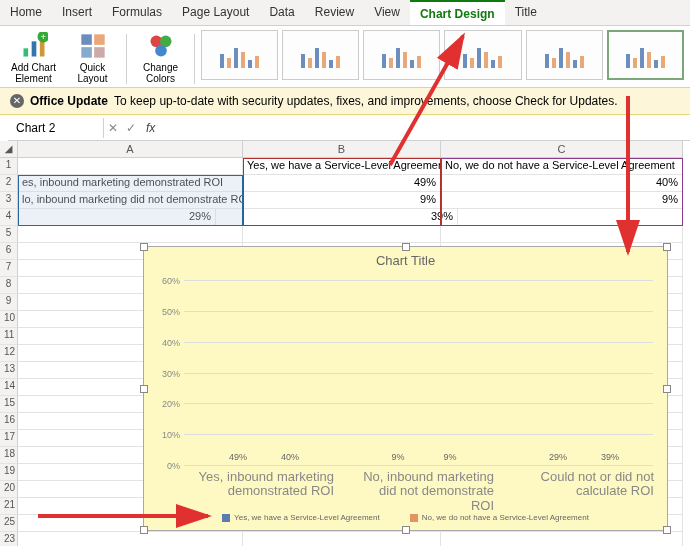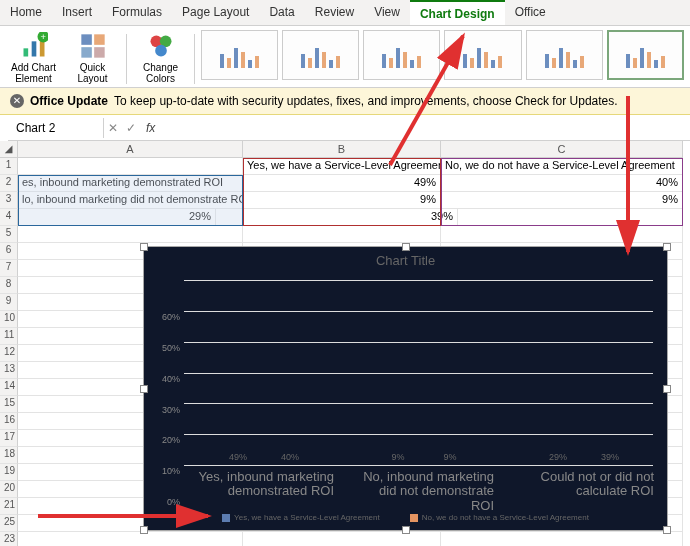--- a/index.html
+++ b/index.html
@@ -48,26 +48,26 @@
 .cell.rh { width: 18px; background: #f3f2f1; border-right: 1px solid #d0d0d0; text-align: center; color: #555; font-size: 10px; }
 .cell.A { width: 225px; }
 .cell.B { width: 198px; text-align: right; }
 .cell.C { width: 242px; text-align: right; }
 .hdr-cell { background: #fff; font-size: 11px; text-align: right; }
 .sel-range { position: absolute; border: 1.5px solid #2a679c; background: rgba(200,215,235,0.35); pointer-events: none; }
 .sel-col-b { position: absolute; border: 1.5px solid #b03030; pointer-events: none; }
 .sel-col-c { position: absolute; border: 1.5px solid #8a3c8a; pointer-events: none; }
 
 
-.chart-obj { position: absolute; left: 143px; top: 3px; width: 525px; height: 285px; border: 1px solid #a8a8a8; background: #0f172a; }
+.chart-obj { position: absolute; left: 143px; top: 3px; width: 525px; height: 285px; border: 1px solid #a8a8a8; background: #fef9c3; }
 .chart-obj .handle { position: absolute; width: 8px; height: 8px; background: #fff; border: 1px solid #888; }
 .chart-title { text-align: center; font-size: 13px; color: #666; padding: 6px 0 2px; }
 .plot { position: absolute; left: 40px; top: 34px; right: 14px; bottom: 64px; }
 .grid-line { position: absolute; left: 0; right: 0; border-top: 1px solid #ddd; }
-.y-lbl { position: absolute; left: -30px; font-size: 9px; color: #888; transform: translateY(-50%); width: 26px; text-align: right; margin-top: 36px; }
+.y-lbl { position: absolute; left: -30px; font-size: 9px; color: #888; transform: translateY(-50%); width: 26px; text-align: right; }
 .bar-group { position: absolute; bottom: 0; width: 120px; display: flex; justify-content: center; gap: 6px; }
 .bar { width: 46px; position: relative; }
 .bar.blue { background: linear-gradient(#7d99c6,#5c7cb0); }
 .bar.orange { background: linear-gradient(#efb088,#e49461); }
 .bar .val { position: absolute; top: -14px; width: 100%; text-align: center; font-size: 9px; color: #666; }
 .x-lbl { position: absolute; top: 100%; width: 140px; left: -10px; font-size: 13px; color: #888; text-align: right; padding-top: 4px; line-height: 1.1; }
 .legend { position: absolute; bottom: 8px; left: 0; right: 0; text-align: center; font-size: 8px; color: #666; display: flex; justify-content: center; gap: 30px; }
 .legend .sw { display: inline-block; width: 8px; height: 8px; margin-right: 4px; vertical-align: middle; }
 .legend .sw.b { background: #5c7cb0; }
 .legend .sw.o { background: #e49461; }
@@ -80,21 +80,21 @@
 
 <div class="ribbon-tabs">
   <div class="tab">Home</div>
   <div class="tab">Insert</div>
   <div class="tab">Formulas</div>
   <div class="tab">Page Layout</div>
   <div class="tab">Data</div>
   <div class="tab">Review</div>
   <div class="tab">View</div>
   <div class="tab active">Chart Design</div>
-  <div class="tab">Office</div>
+  <div class="tab">Title</div>
 </div>
 
 <div class="toolbar">
   <div class="tool-btn">
     <svg class="ico" viewBox="0 0 24 24">
         <rect x="3" y="14" width="4" height="7" fill="#3b7"></rect>
         <rect x="10" y="8" width="4" height="13" fill="#37a"></rect>
         <rect x="17" y="3" width="4" height="18" fill="#c93"></rect>
         <circle cx="20" cy="4" r="5" fill="#3a3"></circle>
         <text x="20" y="7" font-size="8" fill="#fff" text-anchor="middle">+</text>

